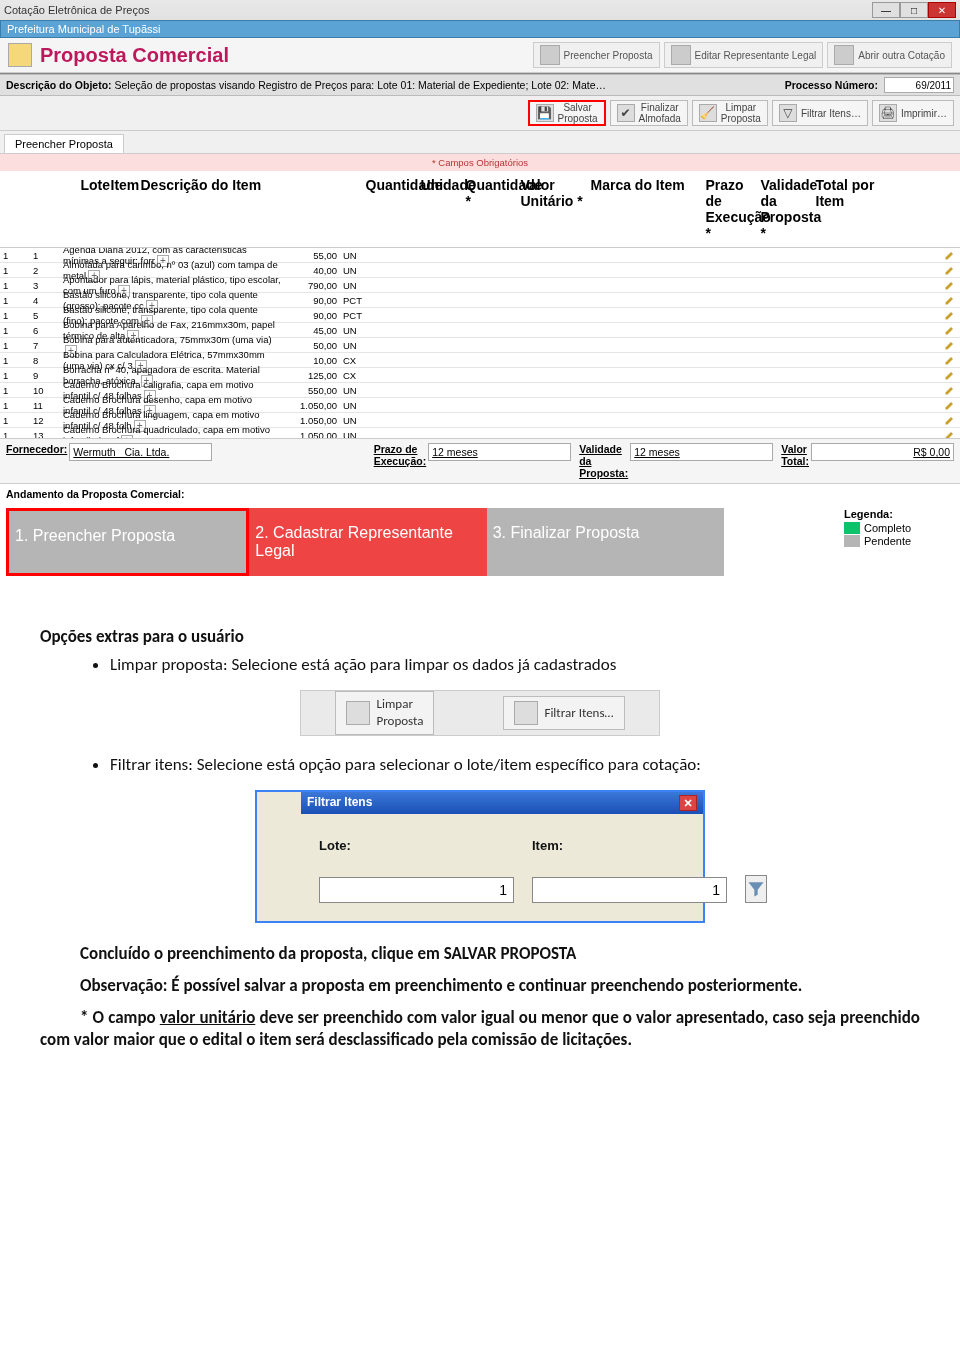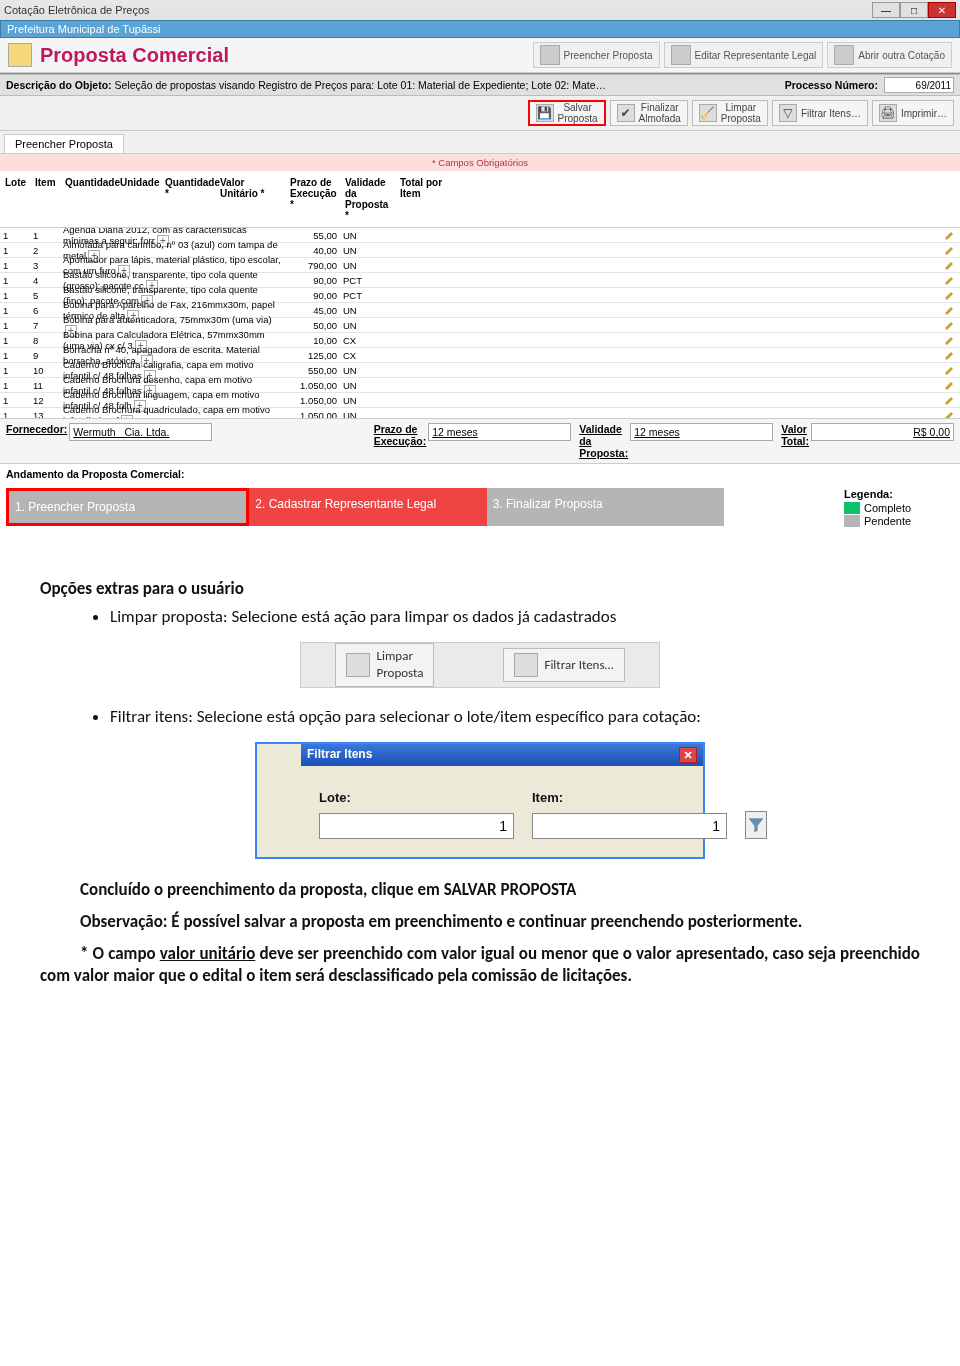--- a/index.html
+++ b/index.html
@@ -31,39 +31,39 @@
   .tool-btn { display:flex; align-items:center; gap:4px; border:1px solid #bbb; background:#f5f5f5; padding:2px 6px; font-size:10px; color:#444; height:26px;}
   .tool-btn .ic { width:18px; height:18px; background:#ddd; border:1px solid #aaa; display:flex; align-items:center; justify-content:center; font-size:12px;}
   .tool-btn.salvar { border:2px solid red; }
   .tool-btn .txt { white-space:pre-line; line-height:1.1; text-align:center;}
   
   .tab-bar { background:#f0f0f0; padding:3px 4px 0; border-bottom:1px solid #ccc;}
   .tab { display:inline-block; background:#fff; border:1px solid #ccc; border-bottom:none; padding:3px 10px; font-size:11px;}
   
   .pink-bar { background:#fcdede; text-align:center; padding:3px; font-size:9.5px; color:#b33;}
   
-  .grid-header { display:flex; background:#fff; border-bottom:1px solid #ccc; font-weight:bold; font-size:10px; padding:4px 2px;}
+  .grid-header { display:flex; background:#fff; border-bottom:1px solid #ccc; font-weight:bold; font-size:14px; padding:4px 2px;justify-content:center;}
   .grid-header > div, .grid-row > div { padding:2px 3px; }
   .c-lote{width:30px;} .c-item{width:30px;} .c-desc{width:225px;} .c-qnt{width:55px; text-align:right;} .c-un{width:45px;} .c-qnt2{width:55px;} .c-val{width:70px;} .c-marca{width:115px;} .c-prazo{width:55px;} .c-valid{width:55px;} .c-total{width:70px;}
   .grid-body { max-height:190px; overflow:hidden; }
   .grid-row { display:flex; border-bottom:1px solid #e5e5e5; font-size:9.5px; align-items:center; height:15px;}
   .grid-row .plus { display:inline-block; width:12px; height:12px; border:1px solid #aaa; text-align:center; line-height:10px; font-size:10px; color:#666; margin-left:2px;}
   .grid-row .pencil { width:12px; height:12px; position:absolute; right:4px;}
   .grid-row { position:relative; }
   .pencil svg { width:12px; height:12px; }
   
   .footer-fields { display:flex; gap:8px; padding:4px 6px; background:#f5f5f5; border-top:1px solid #ccc; font-size:10.5px;}
   .ff-group { display:flex; gap:2px;text-decoration:underline; }
   .ff-group input { border:1px solid #aaa; height:18px; padding:0 3px; font-size:10.5px; background:#fff;}
   .ff-fornecedor { flex:1.6; } .ff-prazo{flex:0.5;} .ff-valid{flex:0.5;} .ff-total{flex:0.5;}
   .ff-total input{text-align:right;}
   
   .andamento-bar { padding:4px 6px; font-size:10.5px; font-weight:bold; background:#fff; border-top:1px solid #ccc;}
   .steps { display:flex; }
-  .step { flex:1; color:#fff; font-size:12px; padding:9px 6px; }
+  .step { flex:1; color:#fff; font-size:16px; padding:16px 6px; }
   .step1 { background:#b5b5b5; border:3px solid red; }
   .step2 { background:#ef4444; }
   .step3 { background:#b5b5b5; }
   .legend-title{font-weight:bold; margin-bottom:2px;}
   .legend-item{display:flex; align-items:center; gap:4px; margin:1px 0;}
   .legend-box{width:16px; height:12px;}
   .lg-green{background:#0cc26b;} .lg-grey{background:#b5b5b5;}
   .legend-wrap{display:flex; position:relative; padding:4px 6px 10px; background:#fff;}
   .steps-wrap{flex:1; padding-right:120px;}
   .legend-abs{width:110px;}
@@ -80,21 +80,21 @@
   
   .mini-shot { margin:6px auto 18px; display:block; }
   .mini-shot1 { width:360px; height:46px; background:#eaeaea; border:1px solid #ccc; display:flex; align-items:center; justify-content:space-around; margin-left:auto; margin-right:auto;}
   .mini-btn { display:flex; align-items:center; gap:6px; border:1px solid #bbb; background:#f3f3f3; padding:4px 10px; font-size:13px; color:#333;}
   .mini-btn .mic{width:24px;height:24px;background:#ddd;border:1px solid #aaa;}
   
   .filter-dialog { width:450px; margin:10px auto 20px; border:2px solid #3b82f6; background:#ece9d8; font-family:Tahoma,Arial; font-size:12px;padding-left:44px;}
   .filter-title { background:linear-gradient(#3b78d8,#1a4fb5); color:#fff; font-weight:bold; padding:3px 6px; display:flex; justify-content:space-between; align-items:center;}
   .filter-close{width:18px;height:16px;background:#d44; border:1px solid #a22; display:flex;align-items:center;justify-content:center;color:#fff;font-size:11px;}
   .filter-body{padding:24px 18px 18px; display:flex; gap:18px; align-items:flex-end;}
-  .fgroup{display:flex; flex-direction:column; gap:6px; flex:1;}
+  .fgroup{display:flex; flex-direction:column; gap:22px; flex:1;}
   .fgroup label{font-weight:bold; font-size:13px;}
   .fgroup input{height:26px; border:1px solid #888; padding:0 6px; text-align:right; font-size:14px; background:#fff;}
   .filter-go{width:32px;height:28px;border:1px solid #888;background:#efefef;display:flex;align-items:center;justify-content:center;}
   .filter-go svg{width:20px;height:20px;}
 </style>
 </head>
 <body>
 
 <div class="window-top">
   <div class="title-row">
@@ -171,24 +171,26 @@
 
 <div class="tab-bar">
   <div class="tab">Preencher Proposta</div>
 </div>
 
 <div class="pink-bar">* Campos Obrigatórios</div>
 
 <div class="grid-header">
   <div class="c-lote">Lote</div>
   <div class="c-item">Item</div>
+  <div class="c-desc">Descrição do Item</div>
   <div class="c-qnt">Quantidade</div>
   <div class="c-un">Unidade</div>
   <div class="c-qnt2"><span>Quantidade *</span></div>
   <div class="c-val"><span>Valor Unitário *</span></div>
+  <div class="c-marca">Marca do Item</div>
   <div class="c-prazo"><span>Prazo de
 Execução *</span></div>
   <div class="c-valid"><span>Validade da
 Proposta *</span></div>
   <div class="c-total">Total por Item</div>
 </div>
 <div class="grid-body" id="grid-body">
     <div class="grid-row">
       <div class="c-lote">1</div>
       <div class="c-item">1</div>

